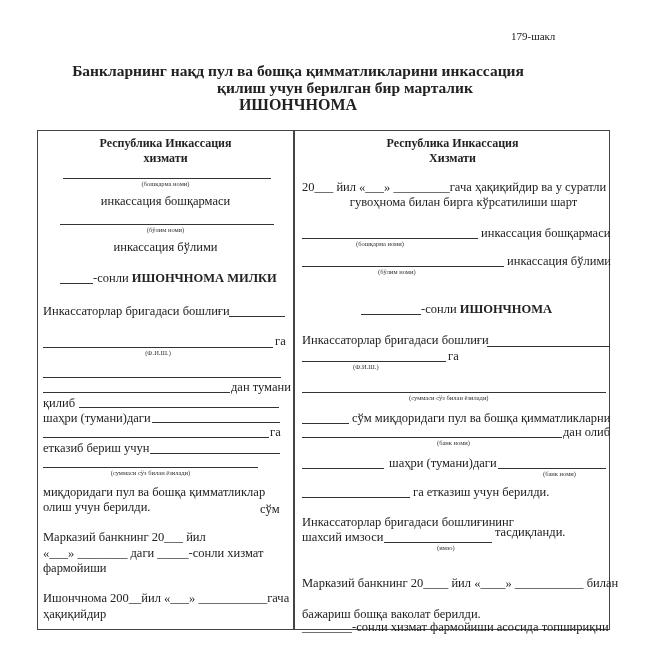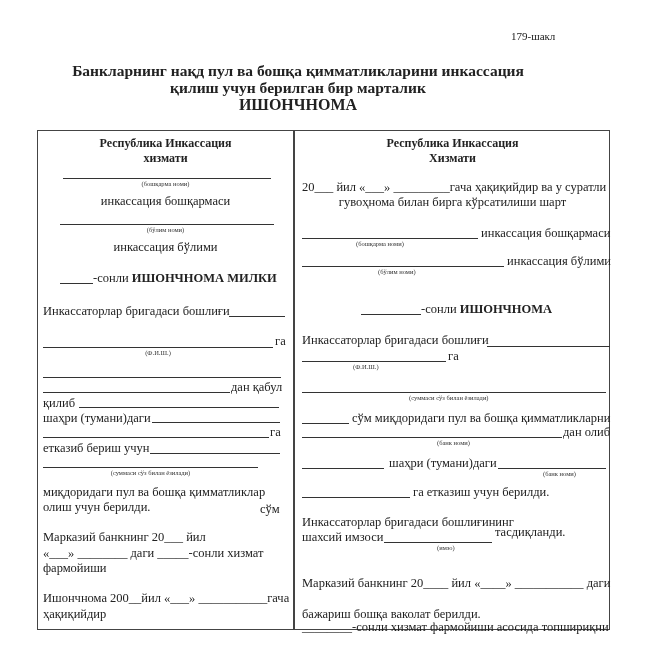--- a/index.html
+++ b/index.html
@@ -2,21 +2,21 @@
 <html><head>
 <meta charset="utf-8">
 <style>
   html, body { margin: 0; padding: 0; background: #ffffff; }
   body { width: 648px; height: 672px; position: relative; overflow: hidden;
          font-family: "Liberation Serif", "DejaVu Serif", serif; color: #222; }
   .abs { position: absolute; white-space: nowrap; }
   .form-number { left: 511px; top: 30px; font-size: 11px; }
   .title { left: 0; width: 596px; text-align: center; font-weight: bold; font-size: 15.5px; line-height: 17px; }
   .t1 { top: 62px; }
-  .t2 { top: 79px; }
+  .t2 { top: 79px; padding-left: 47px; }
   .t3 { top: 96px; font-size: 16px; }
   .frame { position: absolute; left: 37px; top: 130px; width: 573px; height: 500px;
            border: 1.5px solid #444; box-sizing: border-box; }
   .divider { position: absolute; left: 293px; top: 130px; width: 1.5px; height: 500px; background: #444; }
   .hdr { font-weight: bold; font-size: 12px; text-align: center; }
   .txt { font-size: 12.5px; }
   .sm { font-size: 6.5px; color: #333; }
   .line { position: absolute; height: 0; border-top: 1px solid #333; }
   .bold { font-weight: bold; }
   .center { text-align: center; }
@@ -52,21 +52,21 @@
 
   <div class="abs txt" style="left:43px;top:304px;">Инкассаторлар бригадаси бошлиғи</div>
   <div class="line" style="left:229px;width:56px;top:316px;"></div>
 
   <div class="line" style="left:43px;width:230px;top:347px;"></div>
   <div class="abs txt" style="left:275px;top:334px;">га</div>
   <div class="abs sm center" style="left:43px;width:230px;top:349px;">(Ф.И.Ш.)</div>
 
   <div class="line" style="left:43px;width:238px;top:377px;"></div>
   <div class="line" style="left:43px;width:187px;top:392px;"></div>
-  <div class="abs txt" style="left:231px;top:380px;">дан қабул</div>
+  <div class="abs txt" style="left:231px;top:380px;">дан тумани</div>
 
   <div class="abs txt" style="left:43px;top:396px;">қилиб</div>
   <div class="line" style="left:79px;width:200px;top:407px;"></div>
 
   <div class="abs txt" style="left:43px;top:411px;">шаҳри (тумани)даги</div>
   <div class="line" style="left:152px;width:128px;top:422px;"></div>
 
   <div class="line" style="left:43px;width:226px;top:437px;"></div>
   <div class="abs txt" style="left:270px;top:425px;">га</div>
 
@@ -86,21 +86,21 @@
 
   <div class="abs txt" style="left:43px;top:591px;">Ишончнома 200__йил «___» ___________гача</div>
   <div class="abs txt" style="left:43px;top:607px;">ҳақиқийдир</div>
 </div>
 
 <div>
   <div class="abs hdr" style="left:295px;width:315px;top:136px;">Республика Инкассация</div>
   <div class="abs hdr" style="left:295px;width:315px;top:151px;">Хизмати</div>
 
   <div class="abs txt" style="left:302px;top:180px;">20___ йил «___» _________гача ҳақиқийдир ва у суратли</div>
-  <div class="abs txt center" style="left:295px;width:315px;top:195px;">гувоҳнома билан бирга кўрсатилиши шарт</div>
+  <div class="abs txt center" style="left:306px;width:315px;top:195px;">гувоҳнома билан бирга кўрсатилиши шарт</div>
 
   <div class="line" style="left:302px;width:176px;top:238px;"></div>
   <div class="abs txt" style="left:481px;top:226px;">инкассация бошқармаси</div>
   <div class="abs sm" style="left:356px;top:240px;">(бошқарма номи)</div>
 
   <div class="line" style="left:302px;width:202px;top:266px;"></div>
   <div class="abs txt" style="left:507px;top:254px;">инкассация бўлими</div>
   <div class="abs sm" style="left:378px;top:268px;">(бўлим номи)</div>
 
   <div class="line" style="left:361px;width:60px;top:314px;"></div>
@@ -133,16 +133,16 @@
 
   <div class="line" style="left:302px;width:108px;top:497px;"></div>
   <div class="abs txt" style="left:413px;top:485px;">га етказиш учун берилди.</div>
 
   <div class="abs txt" style="left:302px;top:515px;">Инкассаторлар бригадаси бошлиғининг</div>
   <div class="abs txt" style="left:302px;top:530px;">шахсий имзоси</div>
   <div class="line" style="left:384px;width:108px;top:542px;"></div>
   <div class="abs txt" style="left:495px;top:525px;">тасдиқланди.</div>
   <div class="abs sm" style="left:437px;top:544px;">(имзо)</div>
 
-  <div class="abs txt" style="left:302px;top:576px;">Марказий банкнинг 20____ йил «____» ___________ даги</div>
+  <div class="abs txt" style="left:302px;top:576px;">Марказий банкнинг 20____ йил «____» ___________ билан</div>
   <div class="abs txt" style="left:302px;top:620px;">________-сонли хизмат фармойиши асосида топшириқни</div>
   <div class="abs txt" style="left:302px;top:607px;">бажариш бошқа ваколат берилди.</div>
 </div>
 
 </body></html>

